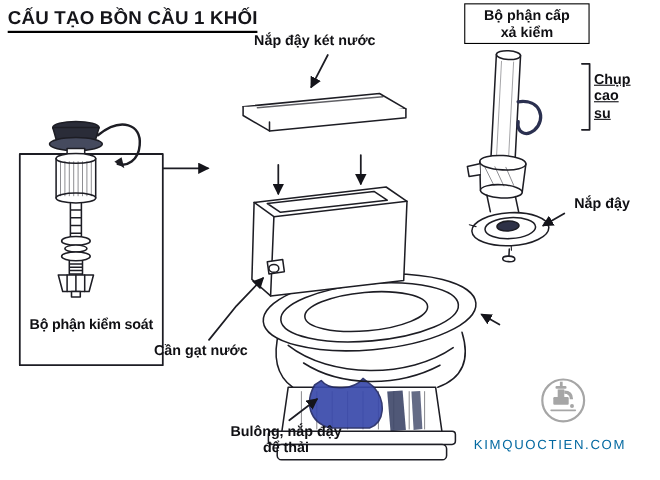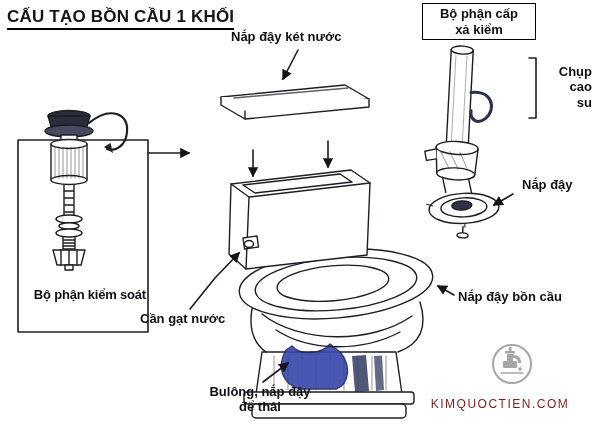--- a/index.html
+++ b/index.html
@@ -28,29 +28,29 @@
     font-weight:bold; font-size:17px; letter-spacing:.2px;
     border-bottom:2px solid #000; padding-bottom:1px;
   }
   #flush-assembly-label {
     left:422px; top:3px; width:114px; height:37px;
     border:1.6px solid #000;
     display:flex; flex-direction:column; justify-content:center; align-items:center;
     text-align:right; white-space:nowrap;
   }
   #tank-lid-label   { left:231px; top:29px; }
-  #rubber-cap-label { left:540px; top:64px; width:52px; text-align:right; }
+  #rubber-cap-label { left:540px; top:64px; width:52px; text-align:left;text-decoration:underline; }
   #flapper-label    { left:522px; top:177px; }
   #seat-lid-label   { left:458px; top:289px; }
-  #fill-valve-label { left:20px; top:287px; width:126px; letter-spacing:-0.2px; }
+  #fill-valve-label { left:20px; top:287px; width:126px; text-align:center; letter-spacing:-0.2px; }
   #lever-label      { left:140px; top:311px; }
   #bolts-label      { left:200px; top:384px; width:120px; text-align:center; }
   #watermark {
     position:absolute; left:410px; top:397px; width:180px;
-    text-align:center; color:#7f1d1d; font-size:12px;
+    text-align:center; color:#0369a1; font-size:12px;
     letter-spacing:1.5px; font-weight:normal;
   }
 </style>
 </head>
 <body>
 
 <div id="stage">
 
   <svg class="art" width="600" height="436" viewBox="0 0 600 436">
     <defs>
@@ -192,21 +192,20 @@
   </div>
 
   <div id="rubber-cap-label" class="lbl">
     <span class="ln">Chụp</span>
     <span class="ln">cao</span>
     <span class="ln">su</span>
   </div>
 
   <div id="flapper-label" class="lbl">Nắp đậy</div>
 
-  <div id="seat-lid-label" class="lbl">Nắp đậy bồn cầu</div>
 
   <div id="fill-valve-label" class="lbl">
     <span class="ln">Bộ phận kiểm soát</span>
   </div>
 
   <div id="bolts-label" class="lbl">
     <span class="ln">Bulông, nắp đậy</span>
     <span class="ln">để thải</span>
   </div>
 

